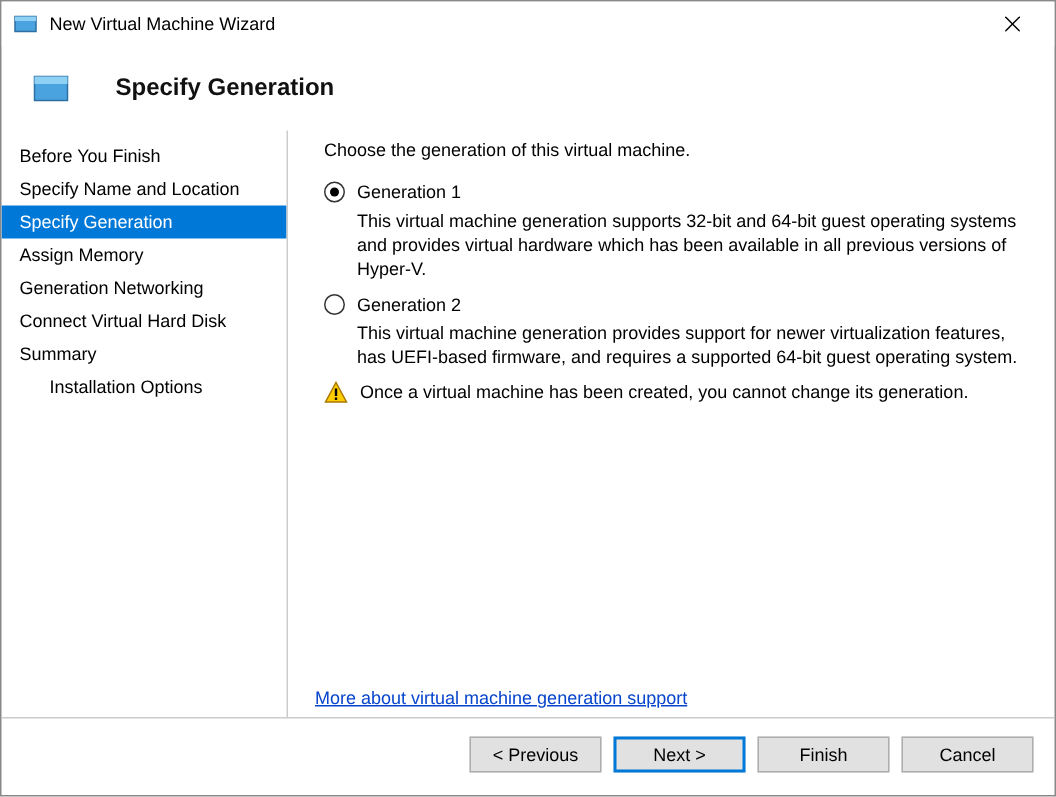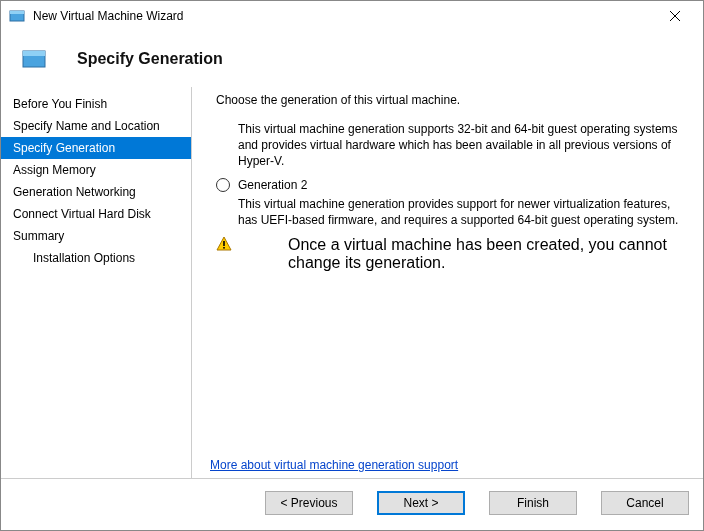--- a/index.html
+++ b/index.html
@@ -120,42 +120,41 @@
     align-items: flex-start;
     margin-top: 6px;
   }
   .warn-icon {
     width: 16px; height: 16px;
     margin-right: 8px;
     display: inline-flex;
     flex-shrink: 0;
   }
   .warning-text {
-    font-size: 16px;
-    margin-left: 48px;
+    font-size: 12px;
   }
   .link-row {
     position: absolute;
     bottom: 6px;
     left: 18px;
     font-size: 12px;
   }
   .link-row a {
     color: #0645cc;
     text-decoration: underline;
     cursor: pointer;
   }
   .footer {
     border-top: 1px solid #ccc;
     height: 49px;
     display: flex;
     justify-content: flex-end;
     align-items: center;
     padding: 0 14px;
-    gap: 24px;
+    gap: 8px;
   }
   .btn {
     min-width: 88px;
     height: 24px;
     font-size: 12px;
     background: #e1e1e1;
     border: 1px solid #adadad;
     cursor: pointer;
     padding: 0 8px;
   }
@@ -203,20 +202,24 @@
     <div class="step">Generation Networking</div>
     <div class="step">Connect Virtual Hard Disk</div>
     <div class="step">Summary</div>
     <div class="step indent">Installation Options</div>
   </div>
 
   <div class="main">
     <div class="instr">Choose the generation of this virtual machine.</div>
 
     <div class="option">
+      <div class="option-head">
+        <span class="radio checked"></span>
+        <span class="option-label">Generation 1</span>
+      </div>
       <div class="option-desc">This virtual machine generation supports 32-bit and 64-bit guest operating systems and provides virtual hardware which has been available in all previous versions of Hyper-V.</div>
     </div>
 
     <div class="option">
       <div class="option-head">
         <span class="radio"></span>
         <span class="option-label">Generation 2</span>
       </div>
       <div class="option-desc">This virtual machine generation provides support for newer virtualization features, has UEFI-based firmware, and requires a supported 64-bit guest operating system.</div>
     </div>

